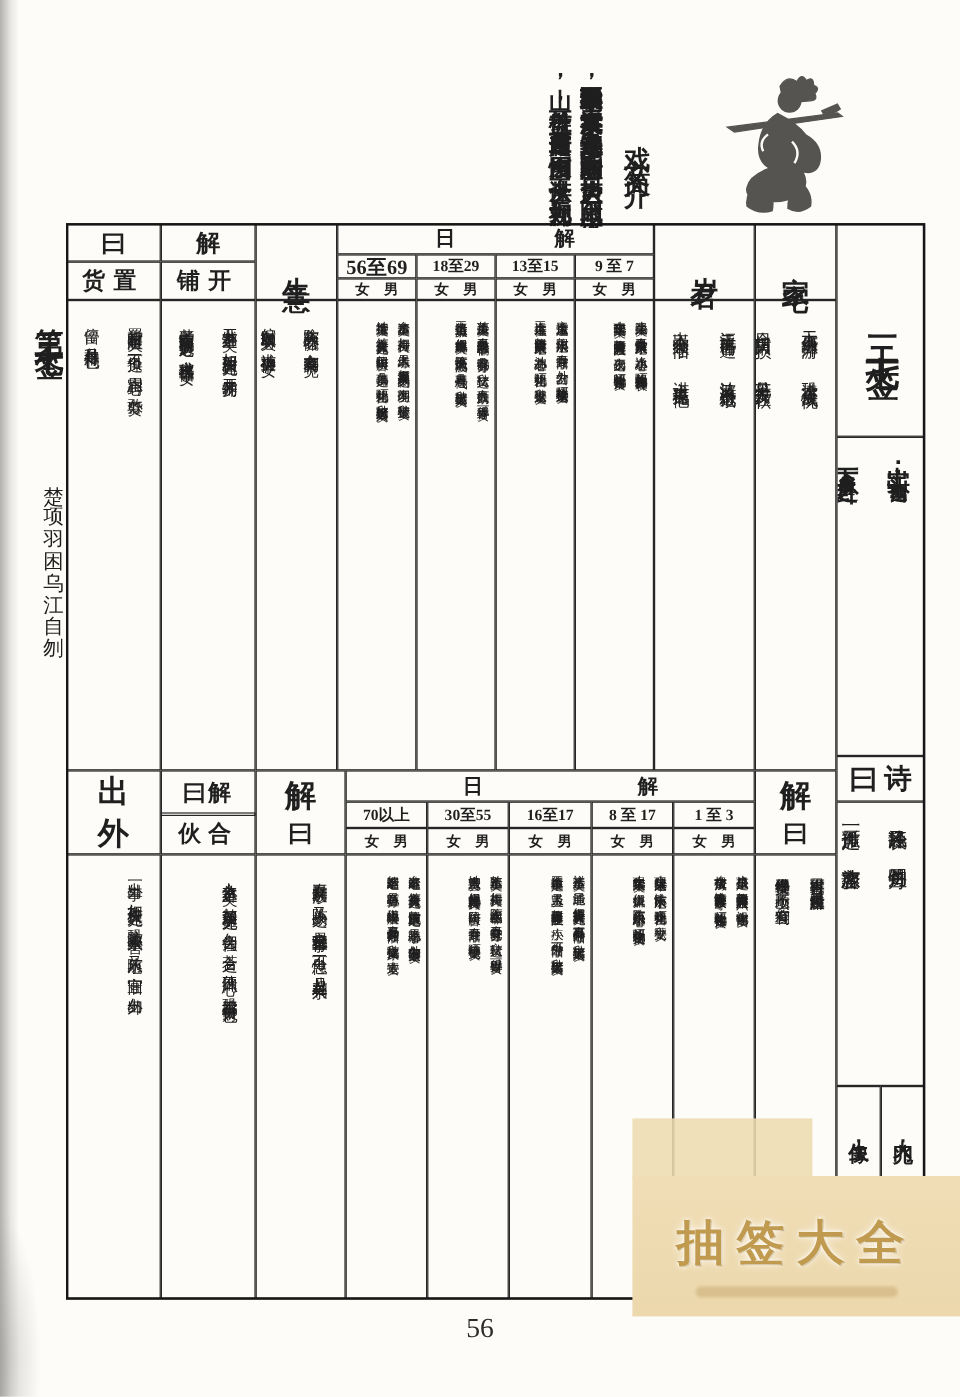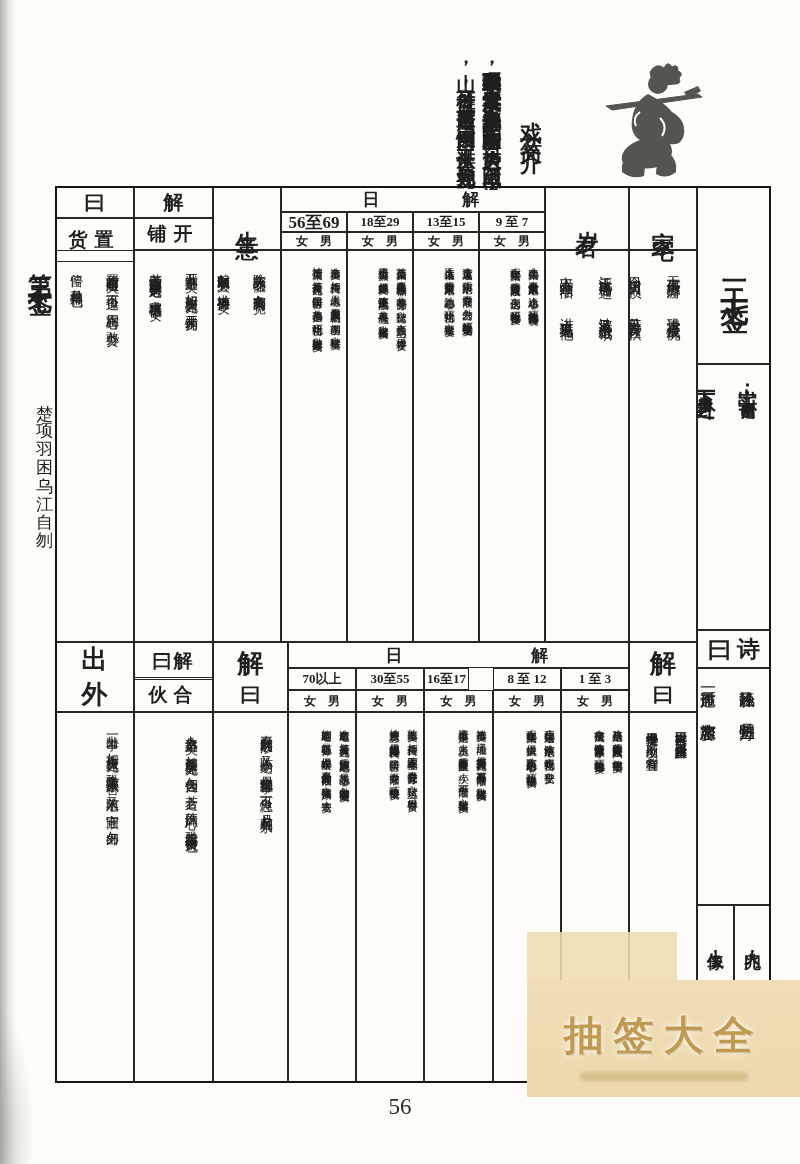--- a/index.html
+++ b/index.html
@@ -56,21 +56,21 @@
       <path d="M62 64 q8 8 2 18" fill="none" stroke="#fdfcf8" stroke-width="2"></path>
     </g>
   </svg>
 </div>
 
 <div class="frame" style="left:55px;top:186px;width:716px;height:897px;"></div>
 
 <div class="cell hhdr" style="left:55px;top:186px;width:79px;height:32px;font-size:20px;">
   <span>曰</span>
   </div>
-<div class="cell hhdr" style="left:55px;top:218px;width:79px;height:44px;font-size:19px;letter-spacing:7px;">
+<div class="cell hhdr" style="left:55px;top:218px;width:79px;height:32px;font-size:19px;letter-spacing:7px;">
   <span>货置</span>
   </div>
 <div class="cell vbody smallbody" style="left:55px;top:250px;width:79px;height:392px;">
   <div class="vline">置货初时定有阻失　不可操迫　宜用心窍　敢办货</div>
   <div class="vline">停留　秋冬月得利也</div>
 </div>
 
 <div class="cell hhdr" style="left:134px;top:186px;width:79px;height:32px;font-size:20px;">
   <span>解</span>
   </div>
@@ -178,22 +178,22 @@
 <div class="cell vbody smallbody" style="left:213px;top:712px;width:75px;height:371px;">
   <div class="vline">春夏财利跋涉　又防小人劫之　交易宜稳重行事　不可急性　八月起有利入手</div>
 </div>
 
 <div class="mergedhdr" style="left:288px;top:642px;width:341px;height:26px;font-size:17px;">
   <span style="left:31%;">日</span>
   <span style="left:74%;">解</span>
 </div>
 <div class="cell hhdr" style="left:288px;top:668px;width:68px;height:22px;font-size:13px;">70以上</div>
 <div class="cell hhdr" style="left:356px;top:668px;width:68px;height:22px;font-size:13px;">30至55</div>
-<div class="cell hhdr" style="left:424px;top:668px;width:45px;height:22px;font-size:13px;">16至17</div>
-<div class="cell hhdr" style="left:493px;top:668px;width:68px;height:22px;font-size:13px;">8 至 12</div>
+<div class="cell hhdr" style="left:424px;top:668px;width:69px;height:22px;font-size:13px;">16至17</div>
+<div class="cell hhdr" style="left:493px;top:668px;width:68px;height:22px;font-size:13px;">8 至 17</div>
 <div class="cell hhdr" style="left:561px;top:668px;width:68px;height:22px;font-size:13px;">1 至 3</div>
 <div class="cell hhdr" style="left:288px;top:690px;width:68px;height:22px;font-size:12px;">女　男</div>
 <div class="cell hhdr" style="left:356px;top:690px;width:68px;height:22px;font-size:12px;">女　男</div>
 <div class="cell hhdr" style="left:424px;top:690px;width:69px;height:22px;font-size:12px;">女　男</div>
 <div class="cell hhdr" style="left:493px;top:690px;width:68px;height:22px;font-size:12px;">女　男</div>
 <div class="cell hhdr" style="left:561px;top:690px;width:68px;height:22px;font-size:12px;">女　男</div>
 
 <div class="cell vbody agecell" style="left:288px;top:712px;width:68px;height:371px;">
   <div class="vline">台造老运不旺　签文行舟失楫之兆　但防灾难跌地之厄　早晚上落小心　外方勿出守旧大造平安</div>
   <div class="vline">妇造老运不旺　虽有旺益子孙　但嫌操心暗疾　春夏月远方勿往守旧　交秋福体安康　大造平安</div>

